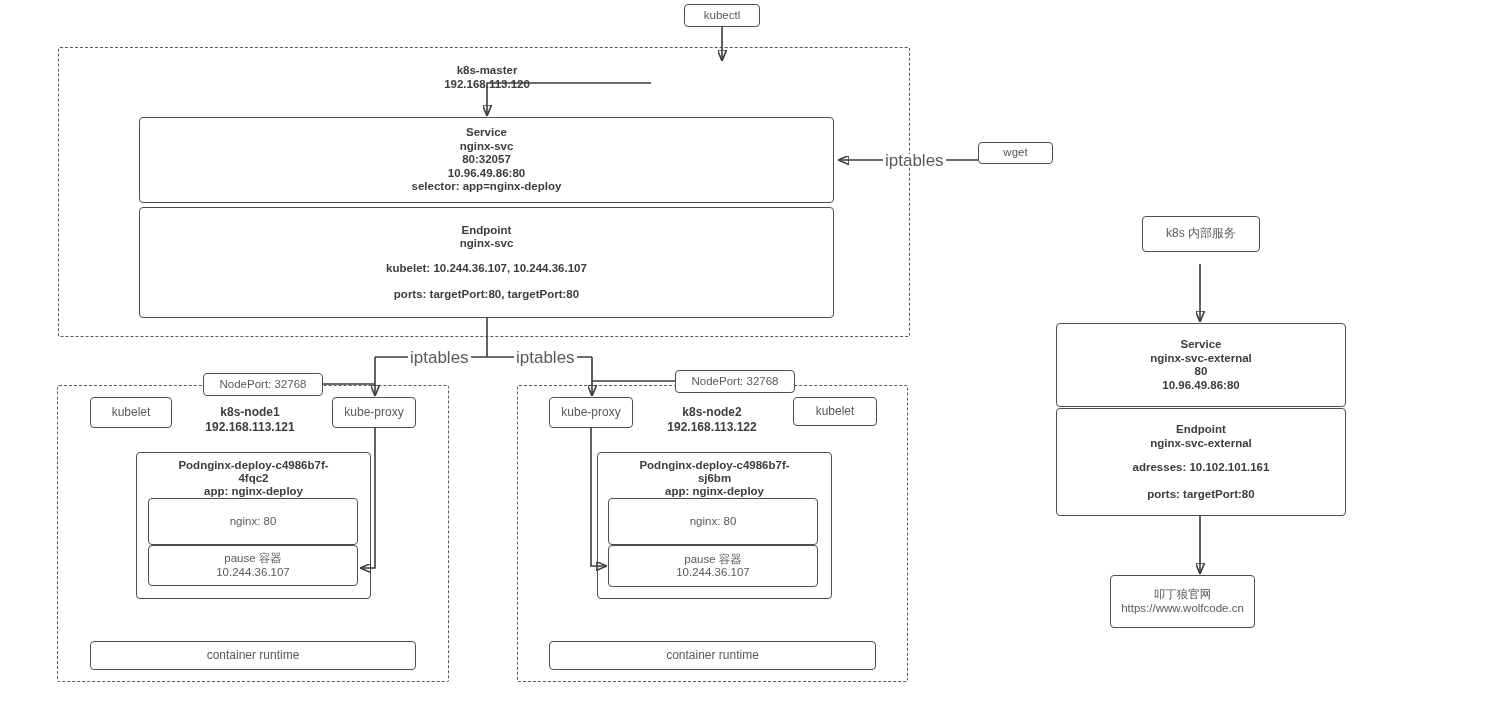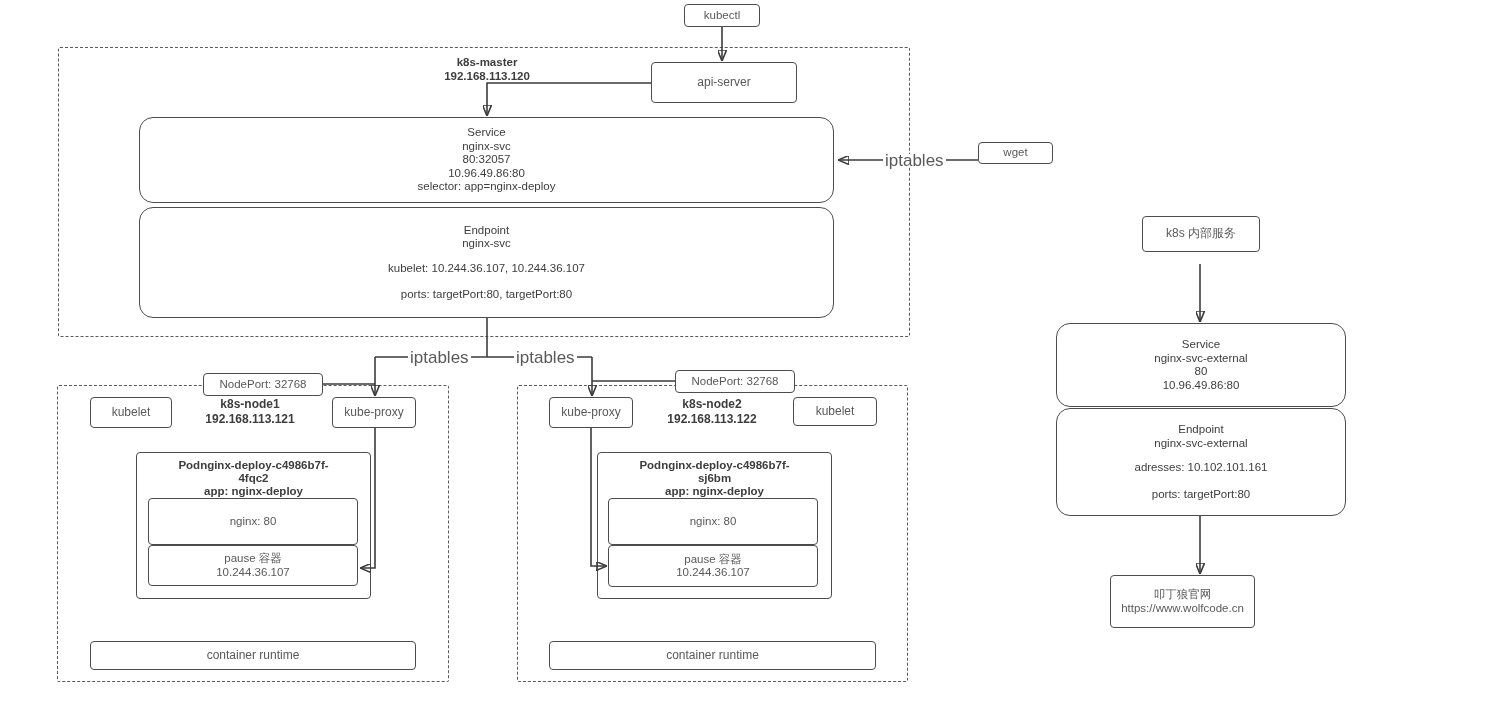--- a/index.html
+++ b/index.html
@@ -12,24 +12,24 @@
   .dashed {
     position:absolute; border:1.6px dashed #5a5a5a; background:transparent;
     box-sizing:border-box; border-radius:2px;
   }
   .box {
     position:absolute; background:#ffffff; border:1.5px solid #4d4d4d;
     border-radius:4px; box-sizing:border-box;
     display:flex; flex-direction:column; align-items:center; justify-content:center;
     text-align:center; font-size:11.5px; color:#595959; line-height:13.5px;
   }
-  .bold { font-weight:normal; color:#3d3d3d;border-radius:14px; }
+  .bold { font-weight:bold; color:#3d3d3d; }
   .lbl {
     position:absolute; text-align:center; font-size:12px; font-weight:bold;
-    color:#3d3d3d; line-height:15px;
+    color:#3d3d3d; line-height:15px;margin-top:8px;
   }
   .line-lbl {
     position:absolute; background:#ffffff; color:#595959; font-size:17px;
     padding:0 2px; line-height:13px; text-align:center;
   }
   .pod { justify-content:flex-start; padding-top:6px; font-weight:bold; color:#3d3d3d; line-height:13px; }
   .gap11 { margin-top:11px; }
   .gap13 { margin-top:13px; }
   svg.wires { position:absolute; left:0; top:0; pointer-events:none; }
   svg.wires path { stroke:#3b3b3b; stroke-width:1.6; fill:none; }
@@ -43,23 +43,20 @@
   <div class="dashed" style="left:57px; top:385px; width:392px; height:297px;"></div>
   <div class="dashed" style="left:517px; top:385px; width:391px; height:297px;"></div>
 
   <div class="lbl" style="left:402px; top:55px; width:170px; font-size:11.5px; line-height:14px;">
     <div>k8s-master</div>
     <div>192.168.113.120</div>
   </div>
 
   <div class="box" style="left:684px; top:4px; width:76px; height:23px;">
     <span>kubectl</span>
-  </div>
-  <div class="box" style="left:651px; top:62px; width:146px; height:41px; font-size:12px;">
-    <span>api-server</span>
   </div>
   <div class="box" style="left:978px; top:142px; width:75px; height:22px;">
     <span>wget</span>
   </div>
 
   <div class="box bold" style="left:139px; top:117px; width:695px; height:86px;">
     <span>Service</span>
     <span>nginx-svc</span>
     <span>80:32057</span>
     <span>10.96.49.86:80</span>

